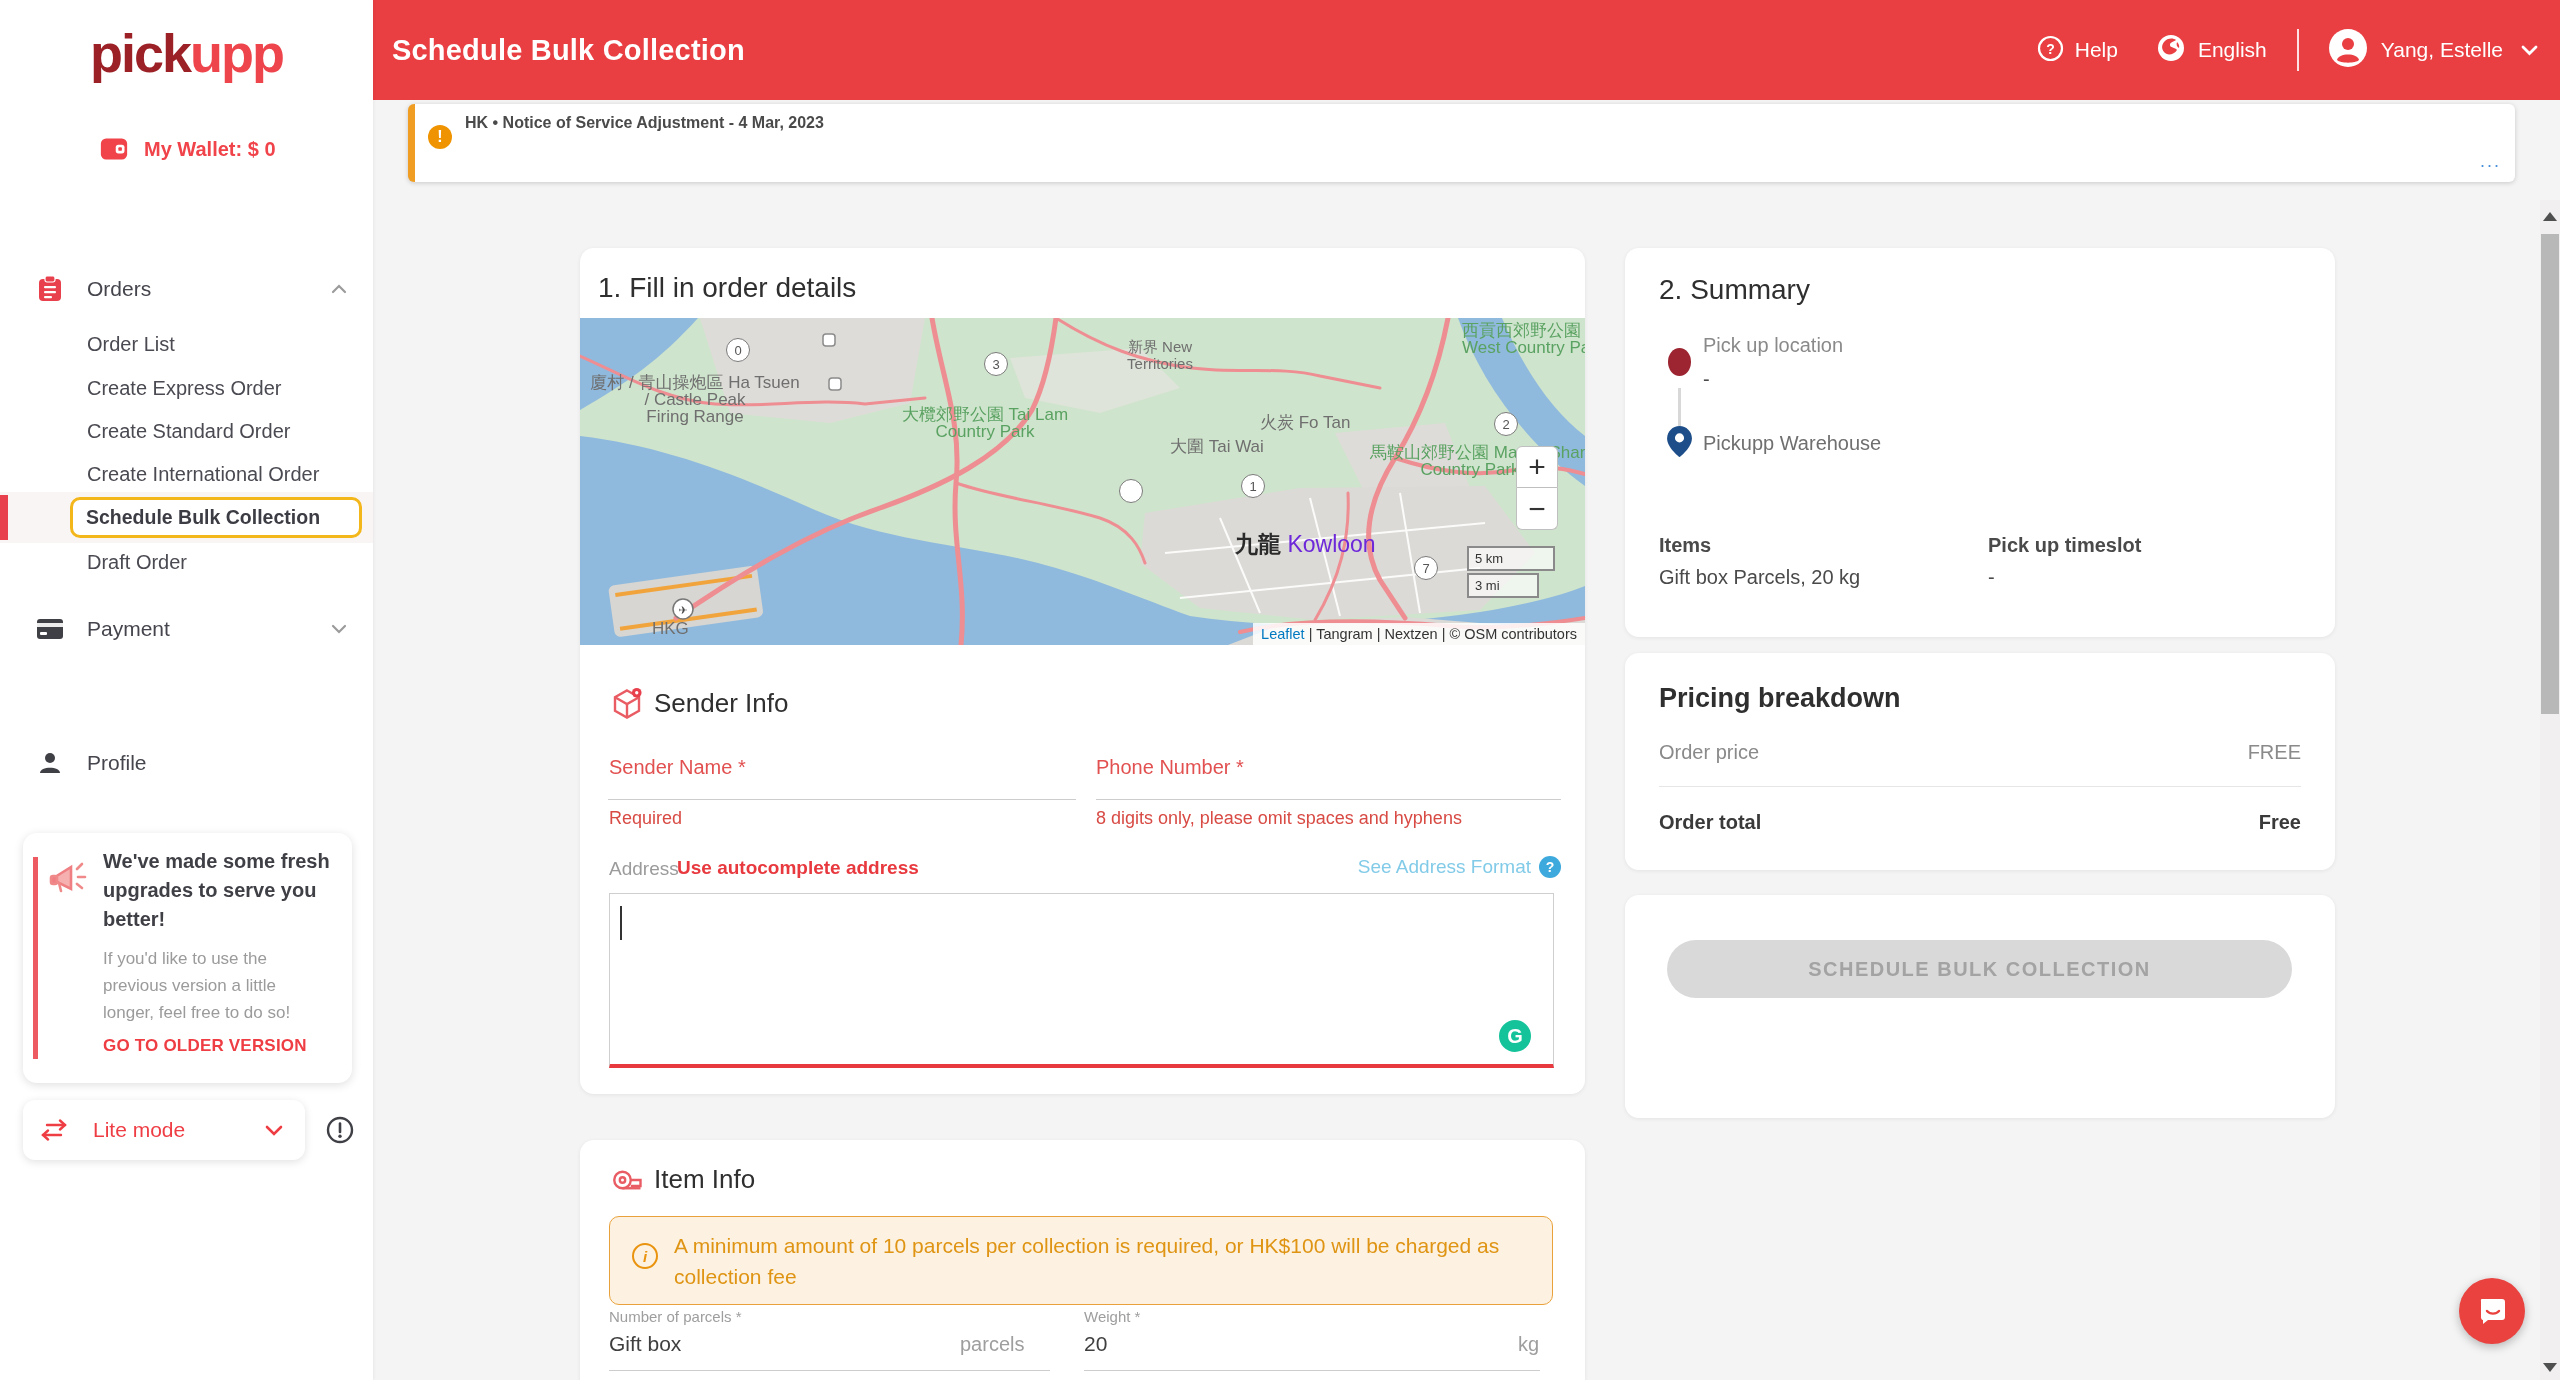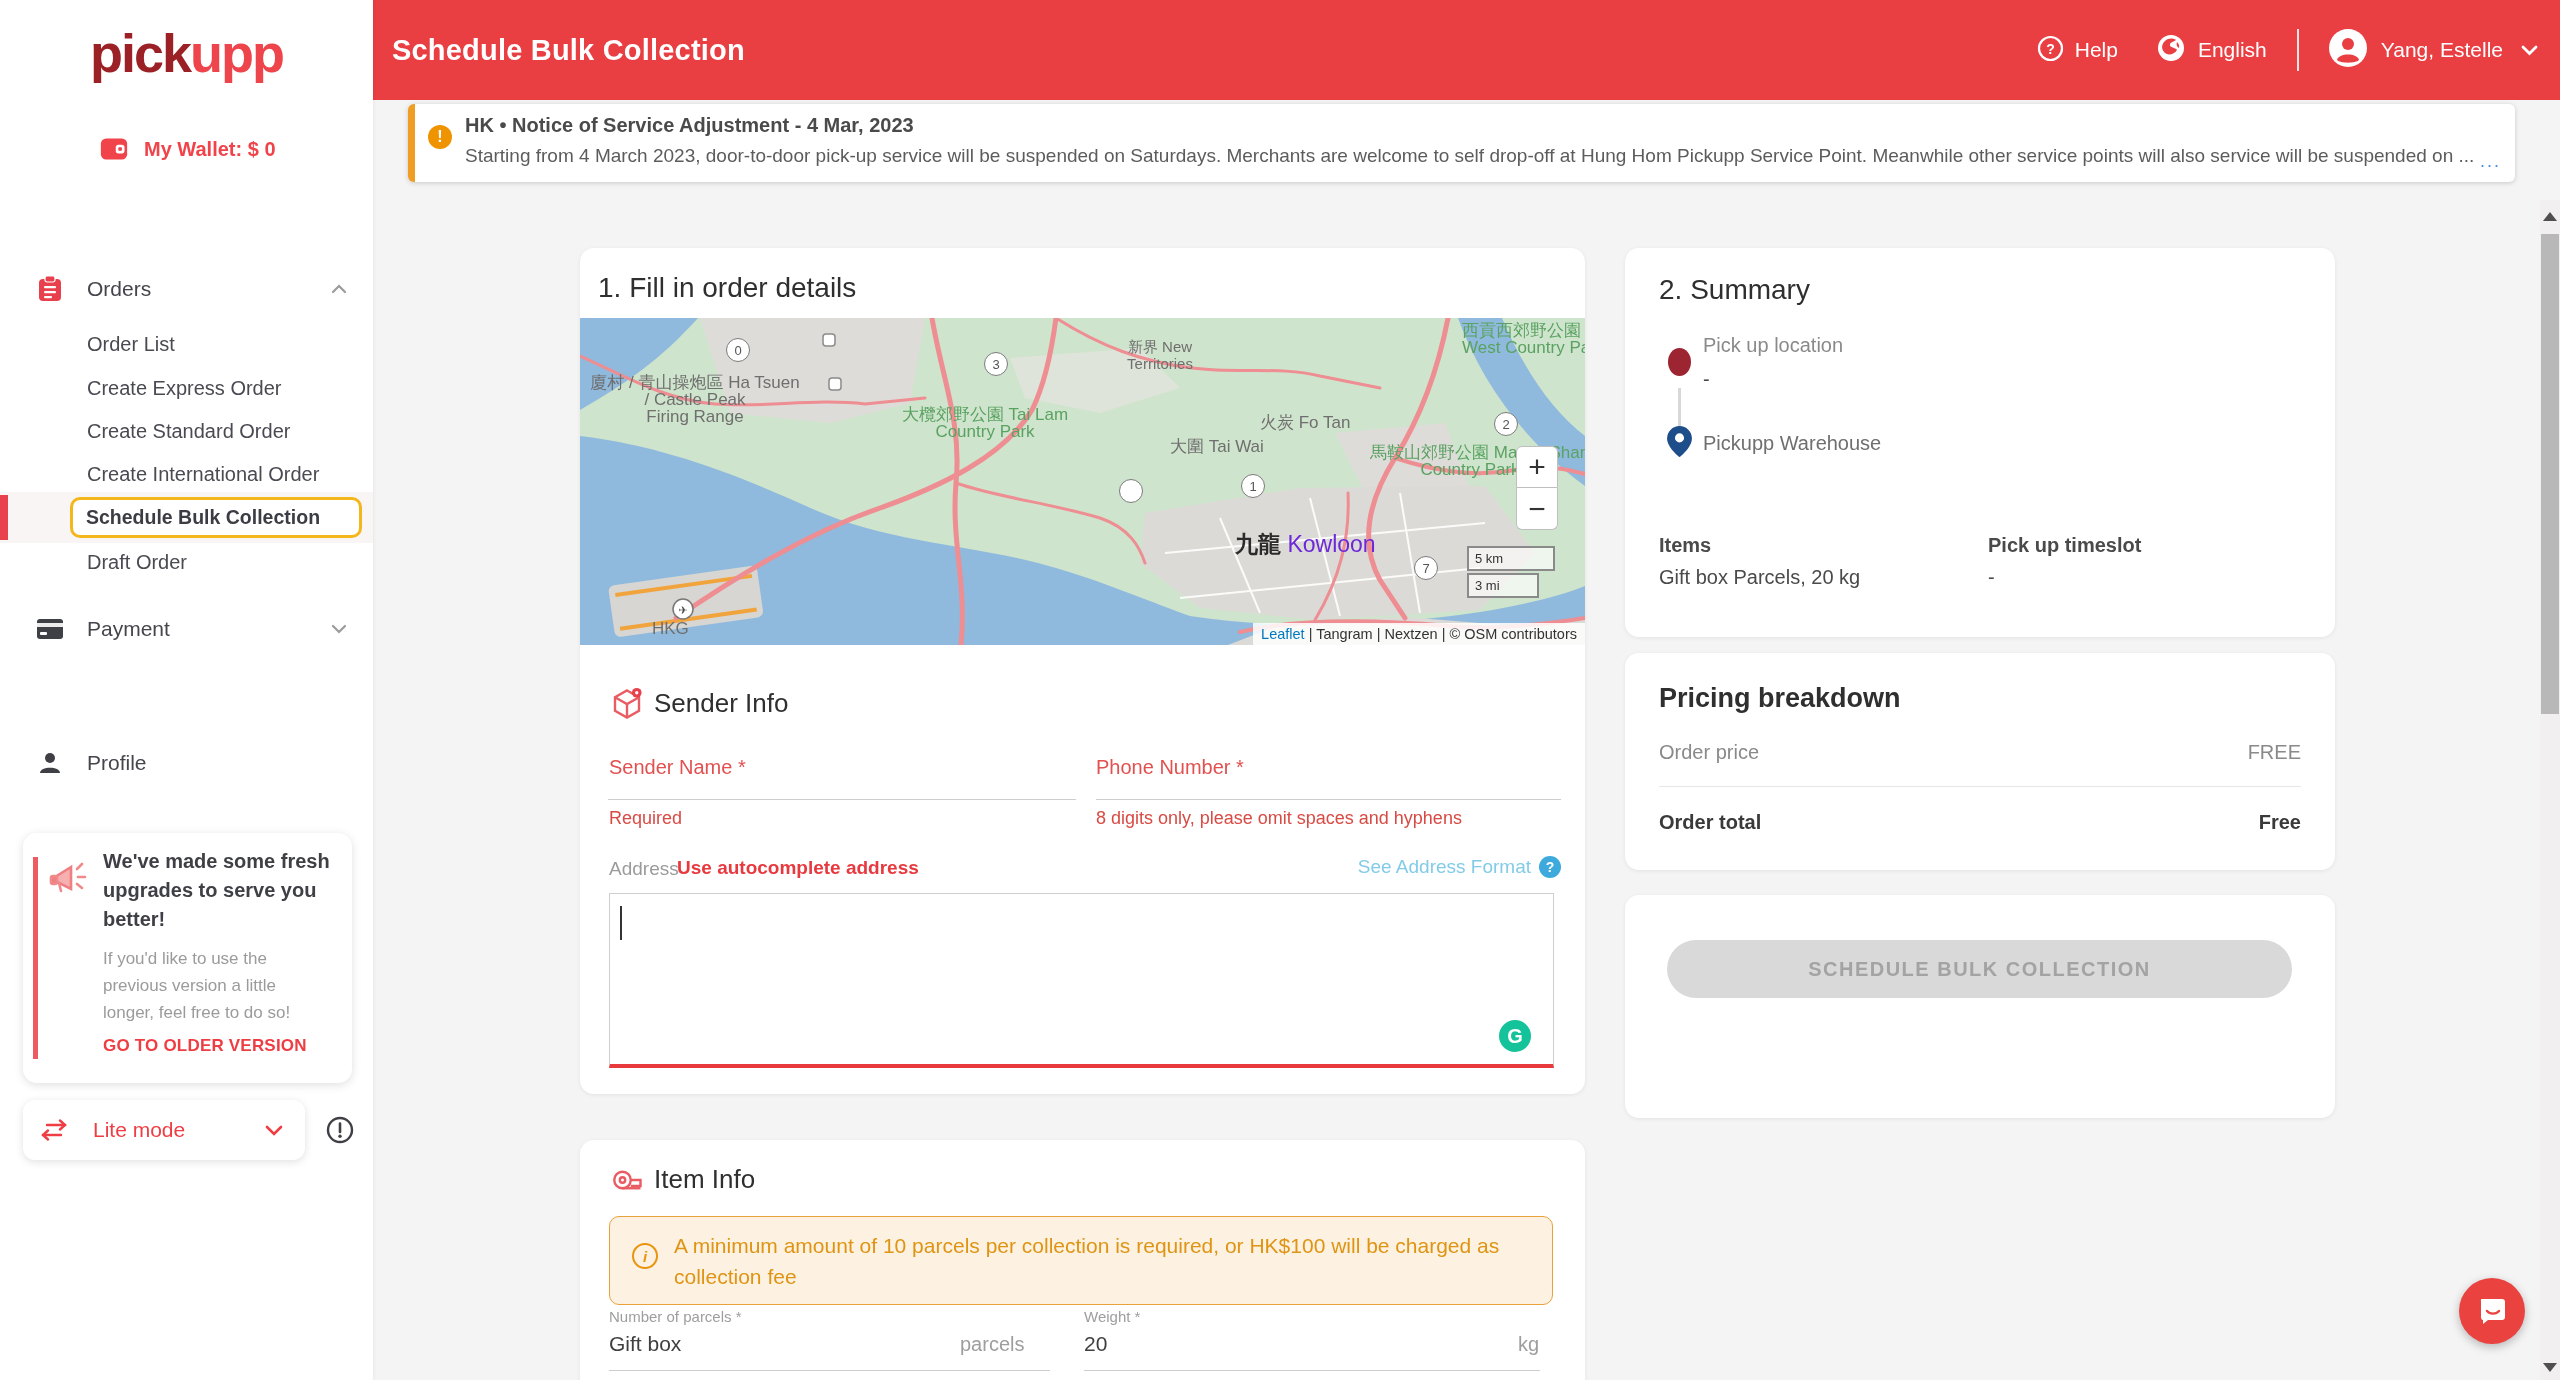--- a/index.html
+++ b/index.html
@@ -27,21 +27,21 @@
   .lite{position:absolute;left:23px;top:1100px;width:282px;height:60px;background:#fff;border-radius:12px;box-shadow:0 2px 8px rgba(0,0,0,.12);display:flex;align-items:center}
   .lite span{margin-left:26px;font-size:21px;color:#ef3d44;font-weight:500}
   
   .topbar{position:absolute;left:373px;top:0;width:2187px;height:100px;background:#e93e42;z-index:4}
   .topbar-title{position:absolute;left:19px;top:0;height:100px;display:flex;align-items:center;font-size:29px;font-weight:600;color:#fff;letter-spacing:.2px}
   .top-right{position:absolute;right:22px;top:0;height:100px;display:flex;align-items:center;color:#fff}
   .top-right .lbl{font-size:21px;font-weight:500}
   
   .banner{position:absolute;left:408px;top:104px;width:2107px;height:78px;background:#fff;border-left:7px solid #f09d23;border-radius:6px;box-shadow:0 1px 5px rgba(0,0,0,.18);box-sizing:border-box;z-index:3}
   .banner-ico{position:absolute;left:13px;top:21px;width:24px;height:24px;border-radius:50%;background:#ef9400;color:#fff;font-weight:800;font-size:16px;display:flex;align-items:center;justify-content:center}
-  .banner-title{position:absolute;left:50px;top:10px;font-size:20px;font-weight:700;color:#4a4a4a;white-space:nowrap}
+  .banner-title{position:absolute;left:50px;top:10px;font-size:16px;font-weight:700;color:#4a4a4a;white-space:nowrap}
   .banner-body{position:absolute;left:50px;top:41px;width:2010px;font-size:19px;color:#5c5c5c;white-space:nowrap;overflow:hidden}
   .banner-more{position:absolute;right:14px;bottom:10px;font-size:18px;color:#4a90d9;letter-spacing:2px}
   
   .map{position:absolute;left:0;top:70px;width:1005px;height:327px;overflow:hidden;background:#cfe4cc}
   .map svg{position:absolute;left:0;top:0}
   .mlabel{position:absolute;font-size:17px;color:#6f6f6f;text-align:center;line-height:17px;white-space:nowrap}
   .mpark{color:#5aa262}
   .shield{position:absolute;width:24px;height:24px;border-radius:50%;background:#fff;border:1.5px solid #7a7a7a;box-sizing:border-box;display:flex;align-items:center;justify-content:center;font-size:13px;color:#555}
   .zoomctl{position:absolute;right:27px;top:128px;width:42px;z-index:2}
   .zbtn{width:42px;height:42px;background:#fff;border:1px solid #bfbfbf;box-sizing:border-box;font-size:30px;color:#333;display:flex;align-items:center;justify-content:center;font-weight:500}
@@ -239,21 +239,20 @@
             <polyline points="2,2 8.5,8.5 15,2" stroke="#fff" stroke-width="2.8" stroke-linecap="round"></polyline>
           </svg>
       </span>
     </span>
   </div>
 </div>
 
 <div class="banner">
   <span class="banner-ico">!</span>
   <div class="banner-title">HK • Notice of Service Adjustment - 4 Mar, 2023</div>
-  <div class="banner-body">Starting from 4 March 2023, door-to-door pick-up service will be suspended on Saturdays. Merchants are welcome to self drop-off at Hung Hom Pickupp Service Point. Meanwhile other service points will also service will be suspended on ...</div>
   <div class="banner-more">...</div>
 </div>
 
 <div class="card" style="left:580px;top:248px;width:1005px;height:846px">
   <div style="position:absolute;left:18px;top:24px;font-size:28px;color:#2f2f2f">1. Fill in order details</div>
 
   <div class="map">
     <svg width="1005" height="327" viewBox="0 0 1005 327">
       <rect width="1005" height="327" fill="#cfe4cc"></rect>
       <path d="M120,0 L345,0 L330,85 L250,105 L150,95 Z" fill="#dedcd8"></path>

